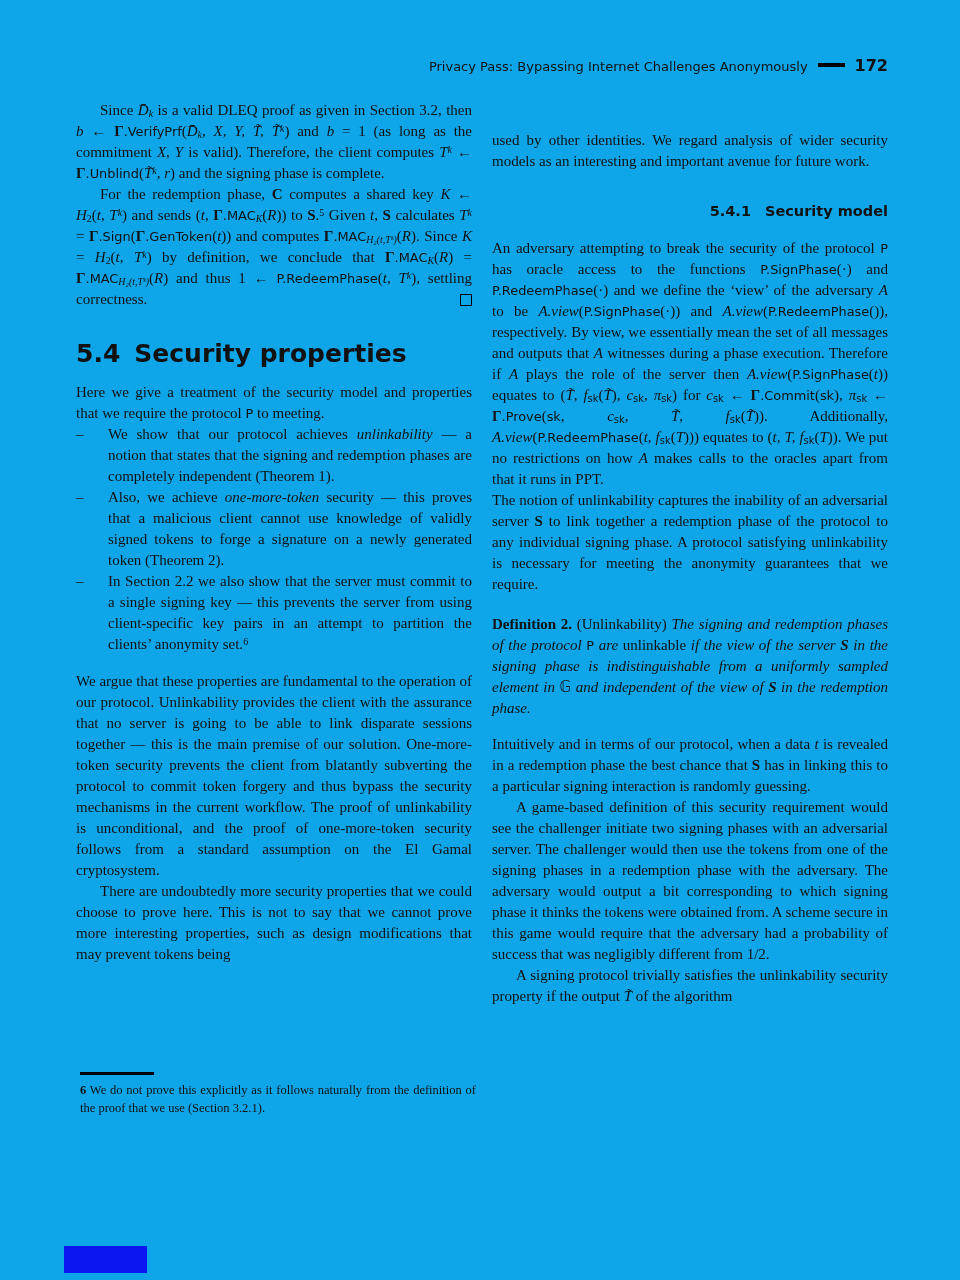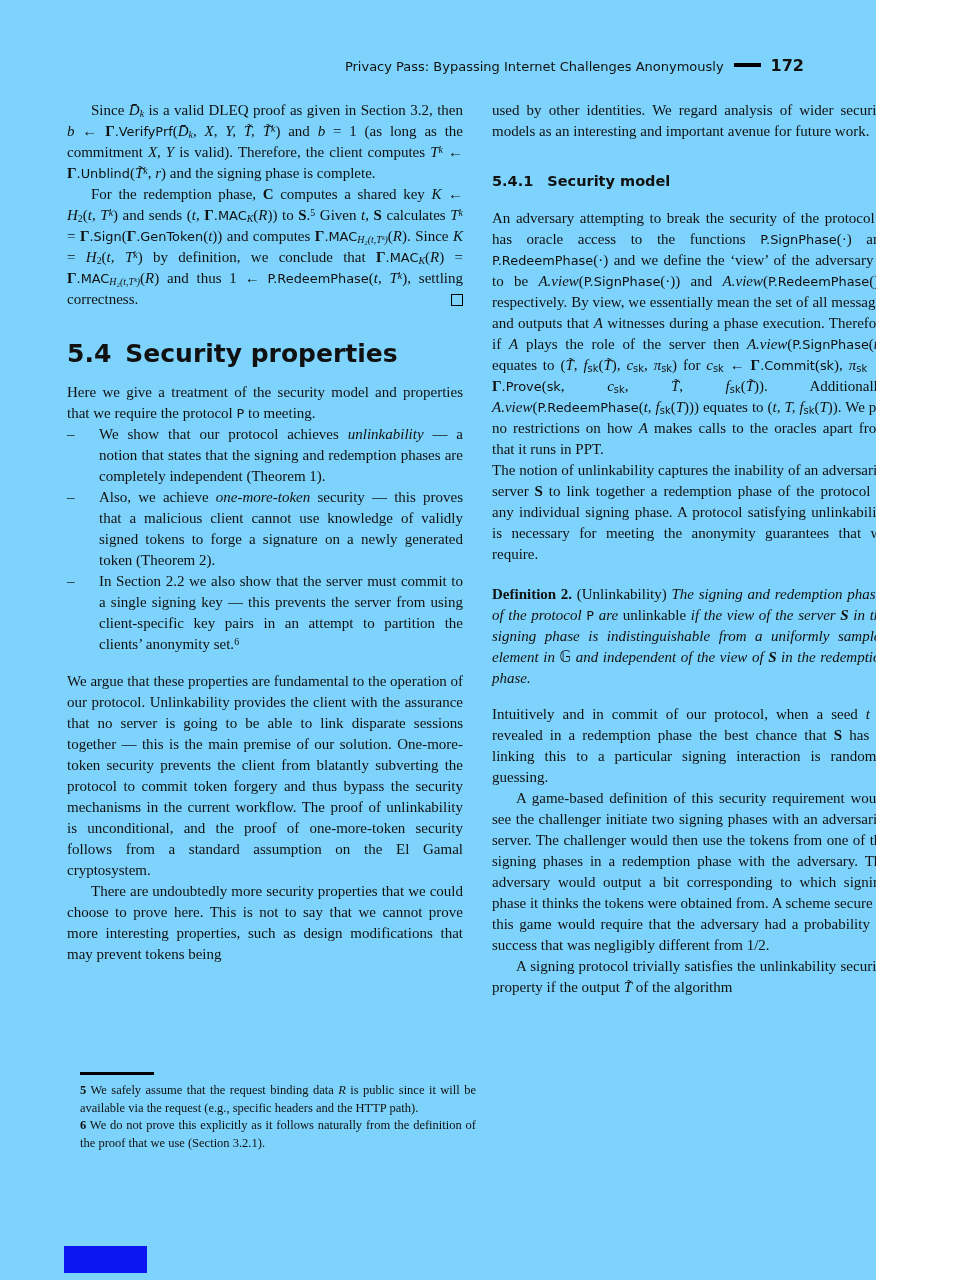--- a/index.html
+++ b/index.html
@@ -1,32 +1,32 @@
 <!DOCTYPE html>
 <html><head>
 <meta charset="utf-8">
 <style>
   html,body{margin:0;padding:0;background:#ffffff;}
-  .page{position:relative;width:876px;height:1280px;background:#7dd3fc;overflow:hidden;
+  .page{position:relative;width:960px;height:1280px;background:#0ea5e9;overflow:hidden;
         font-family:"Liberation Serif","DejaVu Serif",serif;color:#111;}
   
   .hdr{position:absolute;top:56px;left:0;right:72px;text-align:right;white-space:nowrap;}
   .hdr-title{font-family:"DejaVu Sans",sans-serif;font-size:13px;color:#111;}
   .hdr-rule{display:inline-block;width:27px;height:4px;background:#000;vertical-align:4px;margin:0 10px;}
   .hdr-page{font-family:"DejaVu Sans",sans-serif;font-weight:bold;font-size:16px;}
   
   .col{position:absolute;top:100px;width:396px;font-size:15px;line-height:21px;}
-  .col-left{left:67px;}
-  .col-right{left:492px;}
+  .col-left{left:76px;}
+  .col-right{left:492px;margin-top:30px;}
   .p{text-align:justify;margin:0;}
   .ind{text-indent:24px;}
   .mb{margin-bottom:32px;}
   
   .h1{font-family:"DejaVu Sans",sans-serif;font-weight:bold;font-size:25px;line-height:24px;margin:30px 0 16px 0;}
-  .h2{font-family:"DejaVu Sans",sans-serif;font-weight:bold;font-size:14.5px;line-height:19px;margin:30px 0 17px 0;}
+  .h2{font-family:"DejaVu Sans",sans-serif;font-weight:bold;font-size:14.5px;line-height:19px;margin:30px 0 17px 0;text-align:right;}
   .hnum{margin-right:14px;}
   
   .bullets{margin:0 0 16px 0;}
   .bullet{display:flex;}
   .marker{flex:none;width:32px;}
   .btext{flex:1;text-align:justify;}
   
   .it{font-style:italic;}
   .bf{font-weight:bold;}
   .bfit{font-weight:bold;font-style:italic;}
@@ -89,26 +89,25 @@
       <span class="hnum">5.4.1</span><span>Security model</span>
     </div>
 
     <p class="p"><span>An adversary attempting to break the security of the protocol </span><span class="sf">P</span><span> has oracle access to the functions </span><span class="sf">P.SignPhase</span><span>(·) and </span><span class="sf">P.RedeemPhase</span><span>(·) and we define the ‘view’ of the adversary </span><span class="cal">A</span><span> to be </span><span class="cal">A</span><span class="it">.view</span><span>(</span><span class="sf">P.SignPhase</span><span>(·)) and </span><span class="cal">A</span><span class="it">.view</span><span>(</span><span class="sf">P.RedeemPhase</span><span>()), respectively. By view, we essentially mean the set of all messages and outputs that </span><span class="cal">A</span><span> witnesses during a phase execution. Therefore if </span><span class="cal">A</span><span> plays the role of the server then </span><span class="cal">A</span><span class="it">.view</span><span>(</span><span class="sf">P.SignPhase</span><span>(</span><span class="it">t</span><span>)) equates to (</span><span class="it">T̃</span><span>, </span><span class="it">f</span><span class="sf sub">sk</span><span>(</span><span class="it">T̃</span><span>), </span><span class="it">c</span><span class="sf sub">sk</span><span>, </span><span class="it">π</span><span class="sf sub">sk</span><span>) for </span><span class="it">c</span><span class="sf sub">sk</span><span> ← </span><span class="bf">Γ</span><span class="sf">.Commit</span><span>(</span><span class="sf">sk</span><span>), </span><span class="it">π</span><span class="sf sub">sk</span><span> ← </span><span class="bf">Γ</span><span class="sf">.Prove</span><span>(</span><span class="sf">sk</span><span>, </span><span class="it">c</span><span class="sf sub">sk</span><span>, </span><span class="it">T̃</span><span>, </span><span class="it">f</span><span class="sf sub">sk</span><span>(</span><span class="it">T̃</span><span>)). Additionally, </span><span class="cal">A</span><span class="it">.view</span><span>(</span><span class="sf">P.RedeemPhase</span><span>(</span><span class="it">t, f</span><span class="sf sub">sk</span><span>(</span><span class="it">T</span><span>))) equates to (</span><span class="it">t, T, f</span><span class="sf sub">sk</span><span>(</span><span class="it">T</span><span>)). We put no restrictions on how </span><span class="cal">A</span><span> makes calls to the oracles apart from that it runs in PPT.</span></p>
 
 
     <p class="p"><span>The notion of unlinkability captures the inability of an adversarial server </span><span class="bf">S</span><span> to link together a redemption phase of the protocol to any individual signing phase. A protocol satisfying unlinkability is necessary for meeting the anonymity guarantees that we require.</span></p>
 
     <p class="p" style="margin:19px 0 15px 0;"><span class="bf">Definition 2.</span><span> (Unlinkability) </span><span class="it">The signing and redemption phases of the protocol </span><span class="sf">P</span><span class="it"> are </span><span>unlinkable</span><span class="it"> if the view of the server </span><span class="bfit">S</span><span class="it"> in the signing phase is indistinguishable from a uniformly sampled element in </span><span class="bb">𝔾</span><span class="it"> and independent of the view of </span><span class="bfit">S</span><span class="it"> in the redemption phase.</span></p>
 
-    <p class="p"><span>Intuitively and in commit of our protocol, when a seed </span><span class="it">t</span><span> is revealed in a redemption phase the best chance that </span><span class="bf">S</span><span> has in linking this to a particular signing interaction is randomly guessing.</span></p>
+    <p class="p"><span>Intuitively and in terms of our protocol, when a data </span><span class="it">t</span><span> is revealed in a redemption phase the best chance that </span><span class="bf">S</span><span> has in linking this to a particular signing interaction is randomly guessing.</span></p>
     <p class="p ind"><span>A game-based definition of this security requirement would see the challenger initiate two signing phases with an adversarial server. The challenger would then use the tokens from one of the signing phases in a redemption phase with the adversary. The adversary would output a bit corresponding to which signing phase it thinks the tokens were obtained from. A scheme secure in this game would require that the adversary had a probability of success that was negligibly different from 1/2.</span></p>
     <p class="p ind"><span>A signing protocol trivially satisfies the unlinkability security property if the output </span><span class="it">T̃</span><span> of the algorithm</span></p>
   </div>
 
   <div class="footnotes">
     <div class="fn-rule"></div>
-    <p class="fn p"><span class="bf">5</span><span> We safely assume that the request binding data </span><span class="it">R</span><span> is public since it will be available via the request (e.g., specific headers and the HTTP path).</span></p>
     <p class="fn p"><span class="bf">6</span><span> We do not prove this explicitly as it follows naturally from the definition of the proof that we use (Section 3.2.1).</span></p>
   </div>
 
   <div class="linkbox" style="background:#0b16f2;"></div>
 
 </div>
 
 </body></html>

